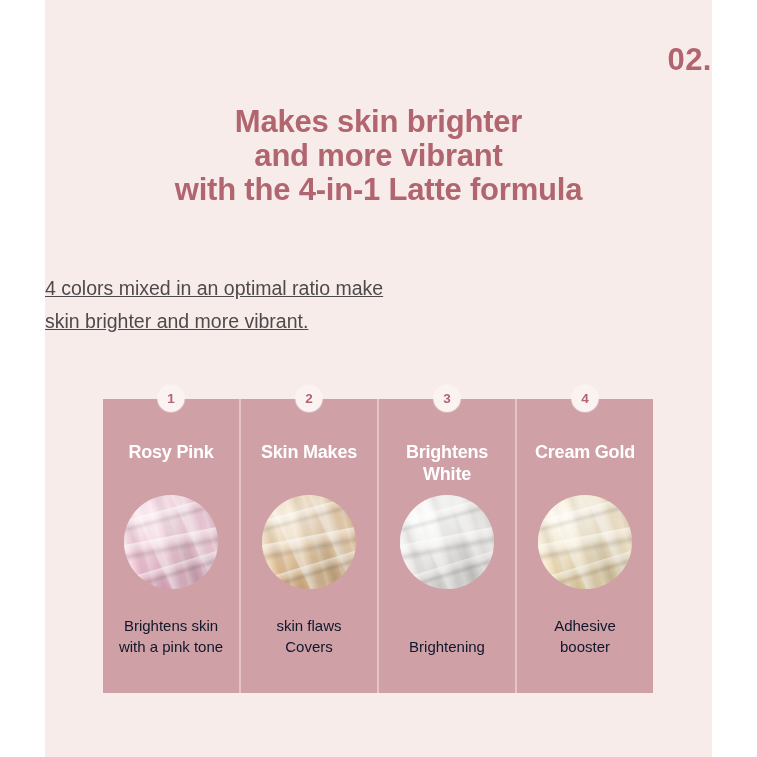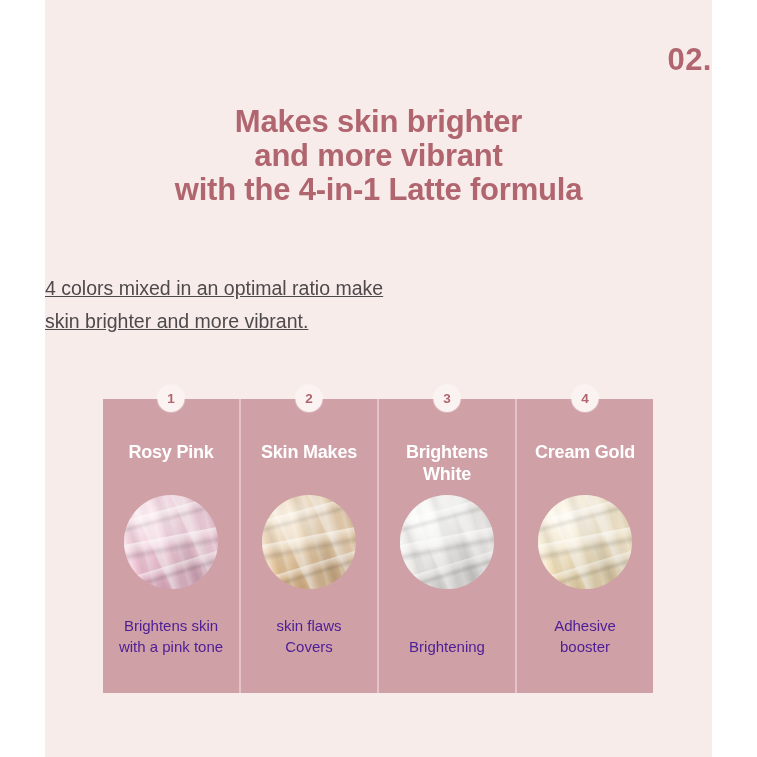--- a/index.html
+++ b/index.html
@@ -200,21 +200,21 @@
   }
 
   .col-desc {
     position: absolute;
     bottom: 36px;
     left: 6px;
     right: 6px;
     font-size: 15px;
     line-height: 21px;
     font-weight: 400;
-    color: #4c1d95;
+    color: #0f172a;
     text-align: center;
   }
   .col-desc .d-line { display: block; }
 </style>
 </head>
 <body>
 
 <div id="canvas">
   <div id="page">
 

